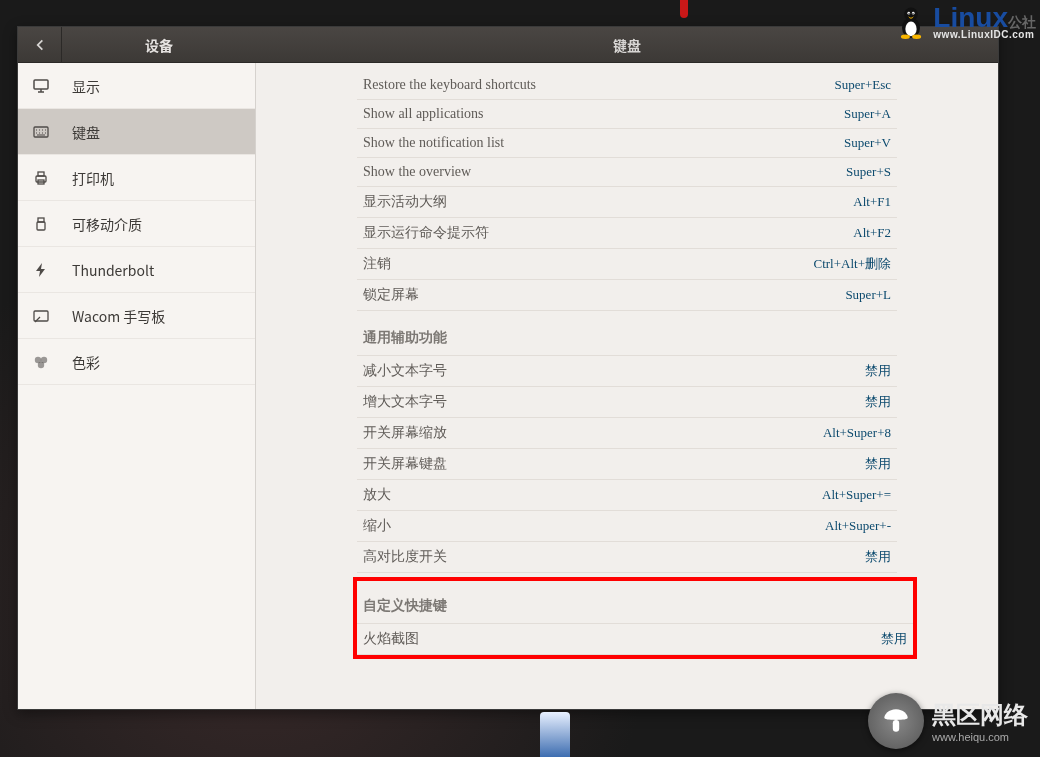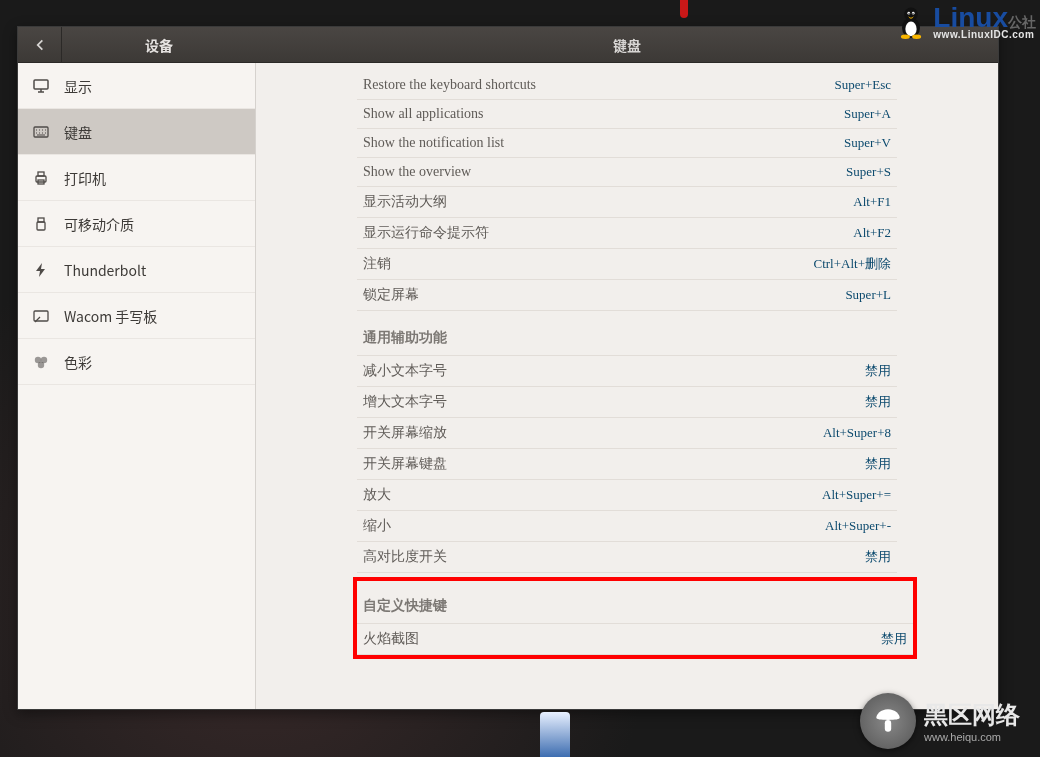--- a/index.html
+++ b/index.html
@@ -42,21 +42,21 @@
   .tb-right { flex:1; display:flex; align-items:center; justify-content:center; font-size:14px; font-weight:600; }
 
   .window-body { flex:1; display:flex; overflow:hidden; }
 
   .sidebar {
     width: 238px; background:#f7f4f1; border-right:1px solid #d6d2ce;
     overflow-y:auto;
   }
   .side-item {
     height: 46px; display:flex; align-items:center; padding: 0 14px;
-    gap: 14px; cursor:pointer; border-bottom:1px solid #eae6e2;
+    gap: 22px; cursor:pointer; border-bottom:1px solid #eae6e2;
     font-size:14px; color:#3d3a37;
   }
   .side-item.active { background:#cec9c4; }
   .side-icon { width:18px; height:18px; display:flex; align-items:center; justify-content:center; }
   .side-icon svg { width:16px; height:16px; fill:#4f4b48; }
 
   .content {
     flex:1; background:#f2efec; overflow-y:auto;
     display:flex; justify-content:center;
   }
@@ -85,21 +85,21 @@
   .wm-linuxcn {
     position:absolute; right: 4px; top: 2px;
     display:flex; align-items:center; gap:4px;
   }
   .wm-linuxcn .penguin { width:36px; height:36px; }
   .wm-linuxcn .text { font-family: Liberation Sans, sans-serif; font-weight:bold; }
   .wm-linuxcn .text .l { font-size:28px; color:#184ca0; }
   .wm-linuxcn .text .cn { font-size:10px; color:#e5e5e5; letter-spacing:.5px; display:block; line-height:9px; margin-top:-4px; }
 
   .wm-heiqu {
-    position:absolute; right: 20px; bottom: 8px;
+    position:absolute; right: 12px; bottom: 8px;
     display:flex; align-items:center; gap:8px; color:#e8e8e8;
   }
   .wm-heiqu .mush {
     width:56px; height:56px; border-radius:50%;
     background: radial-gradient(#888, #555);
     display:flex; align-items:center; justify-content:center;
     box-shadow: 0 2px 6px rgba(0,0,0,.5);
   }
   .wm-heiqu .mush svg { width:34px; height:34px; fill:#fff; }
   .wm-heiqu .txt { font-family: "SimHei", sans-serif; }

